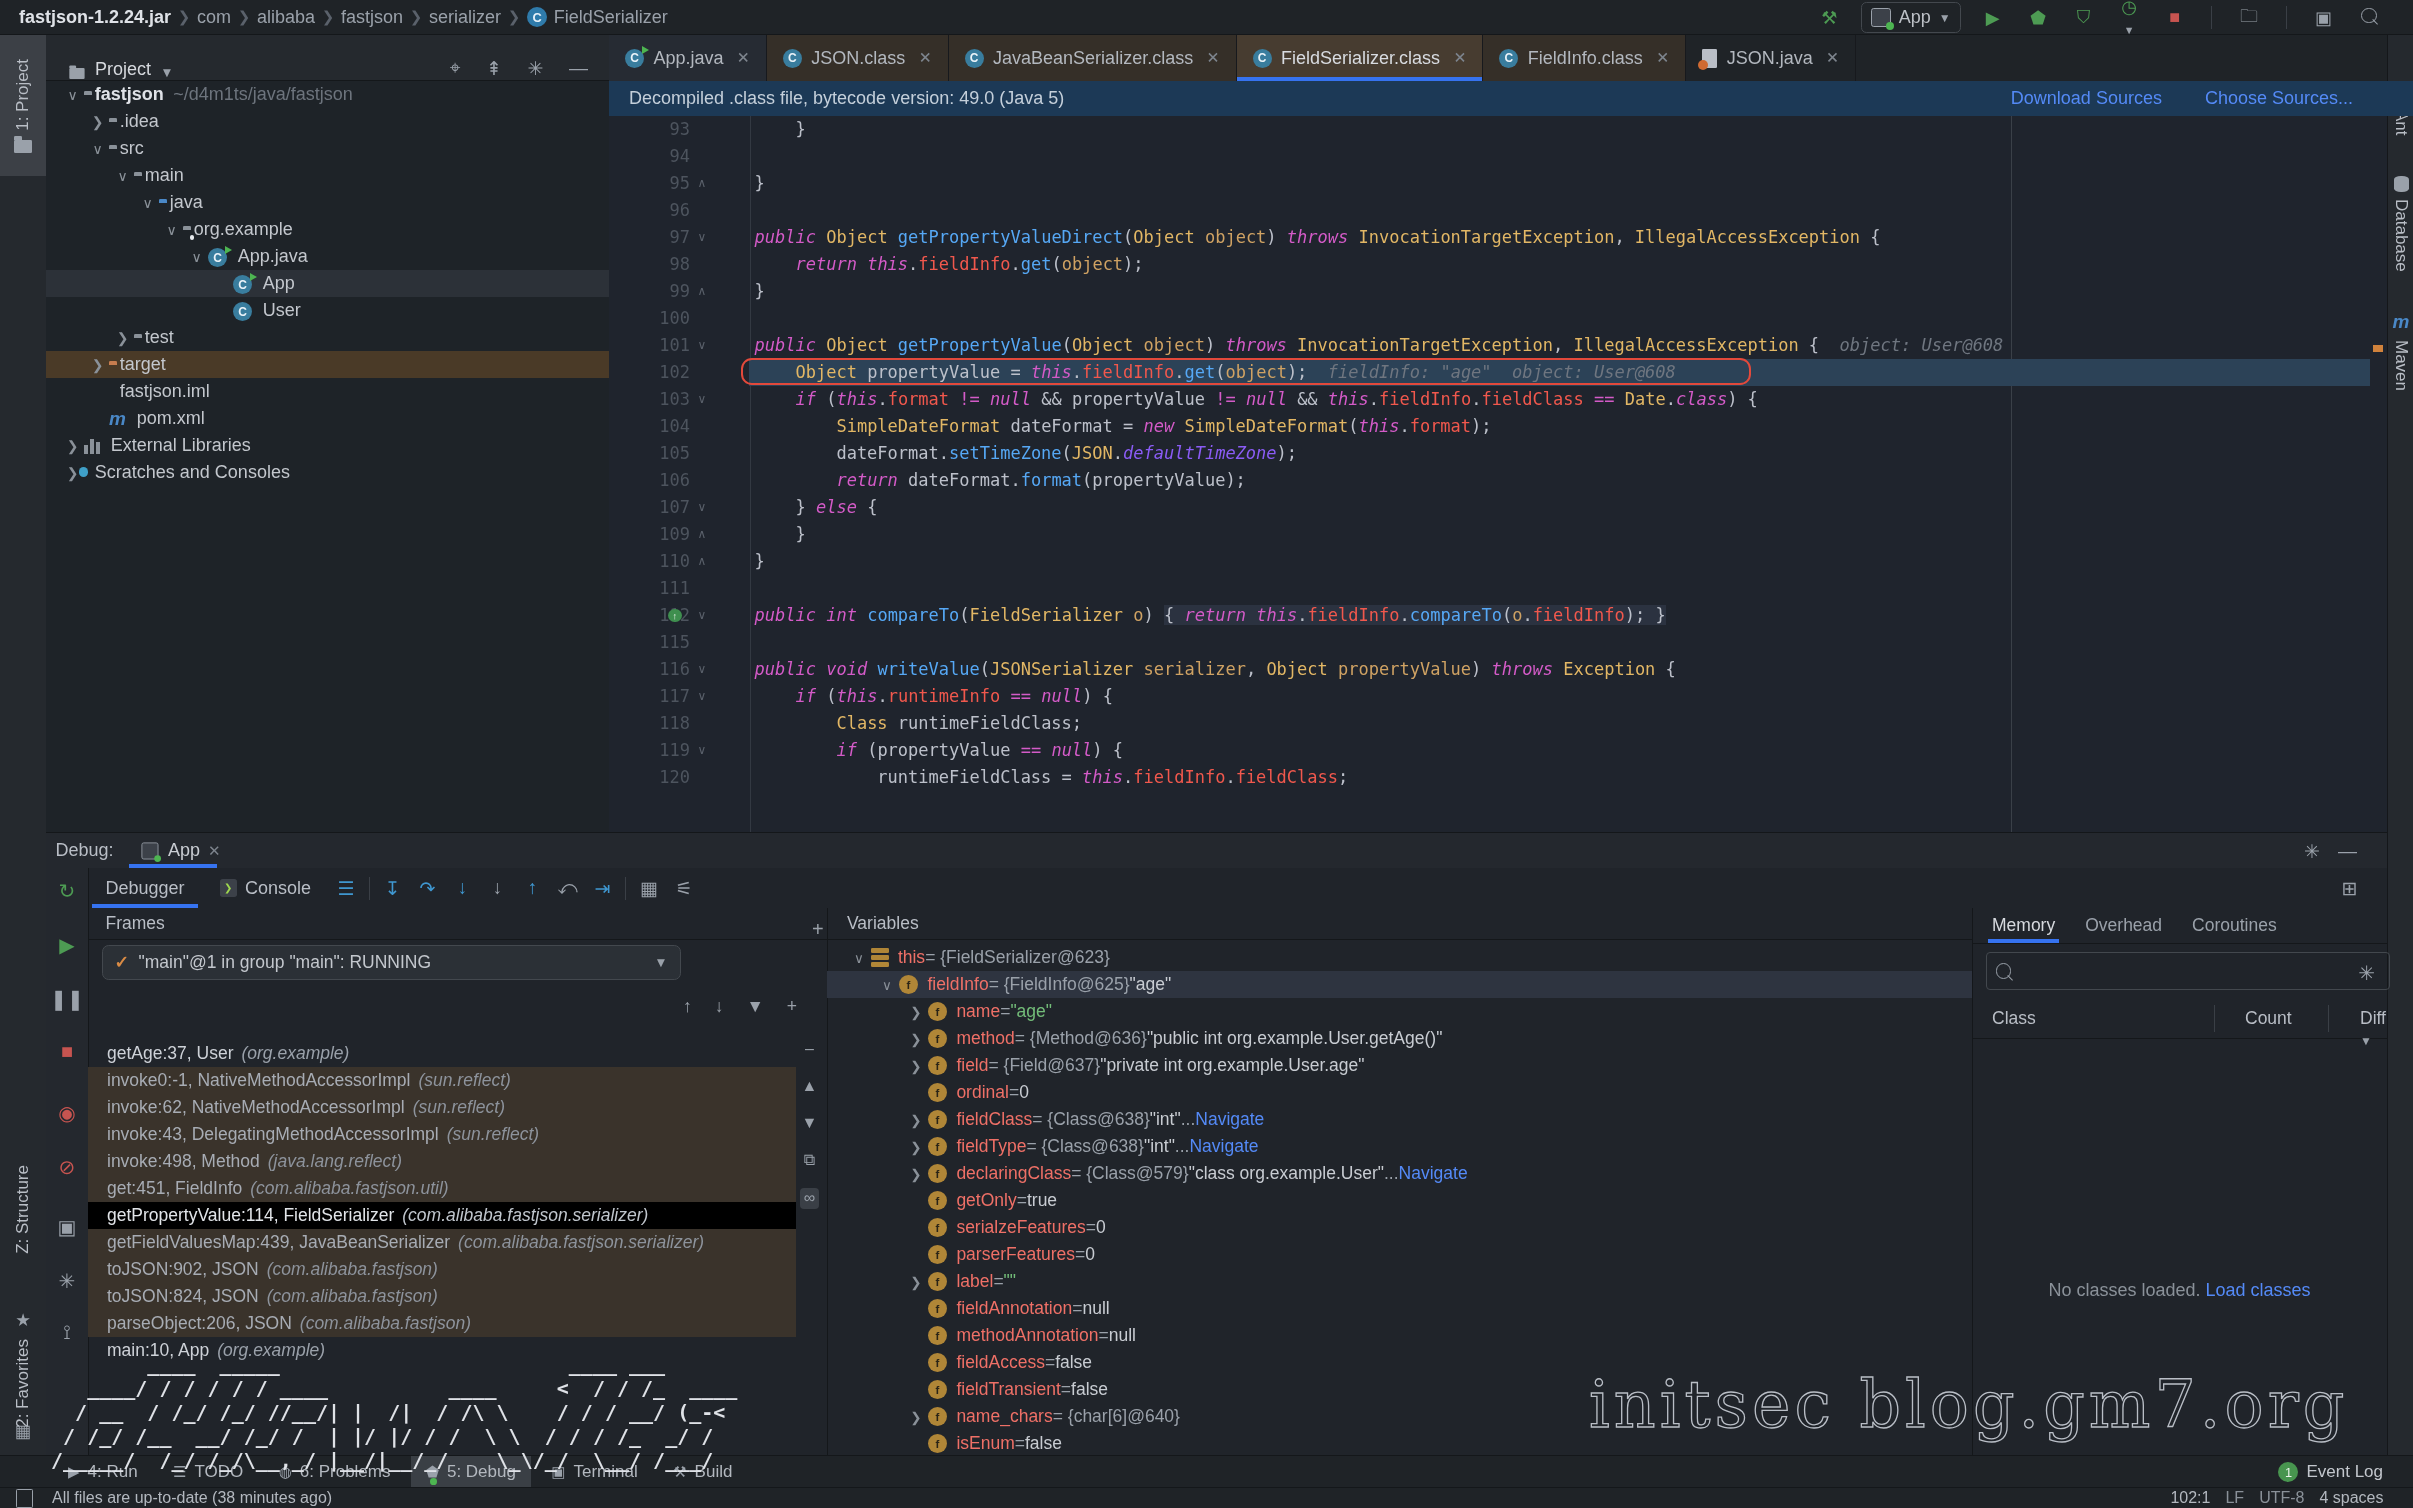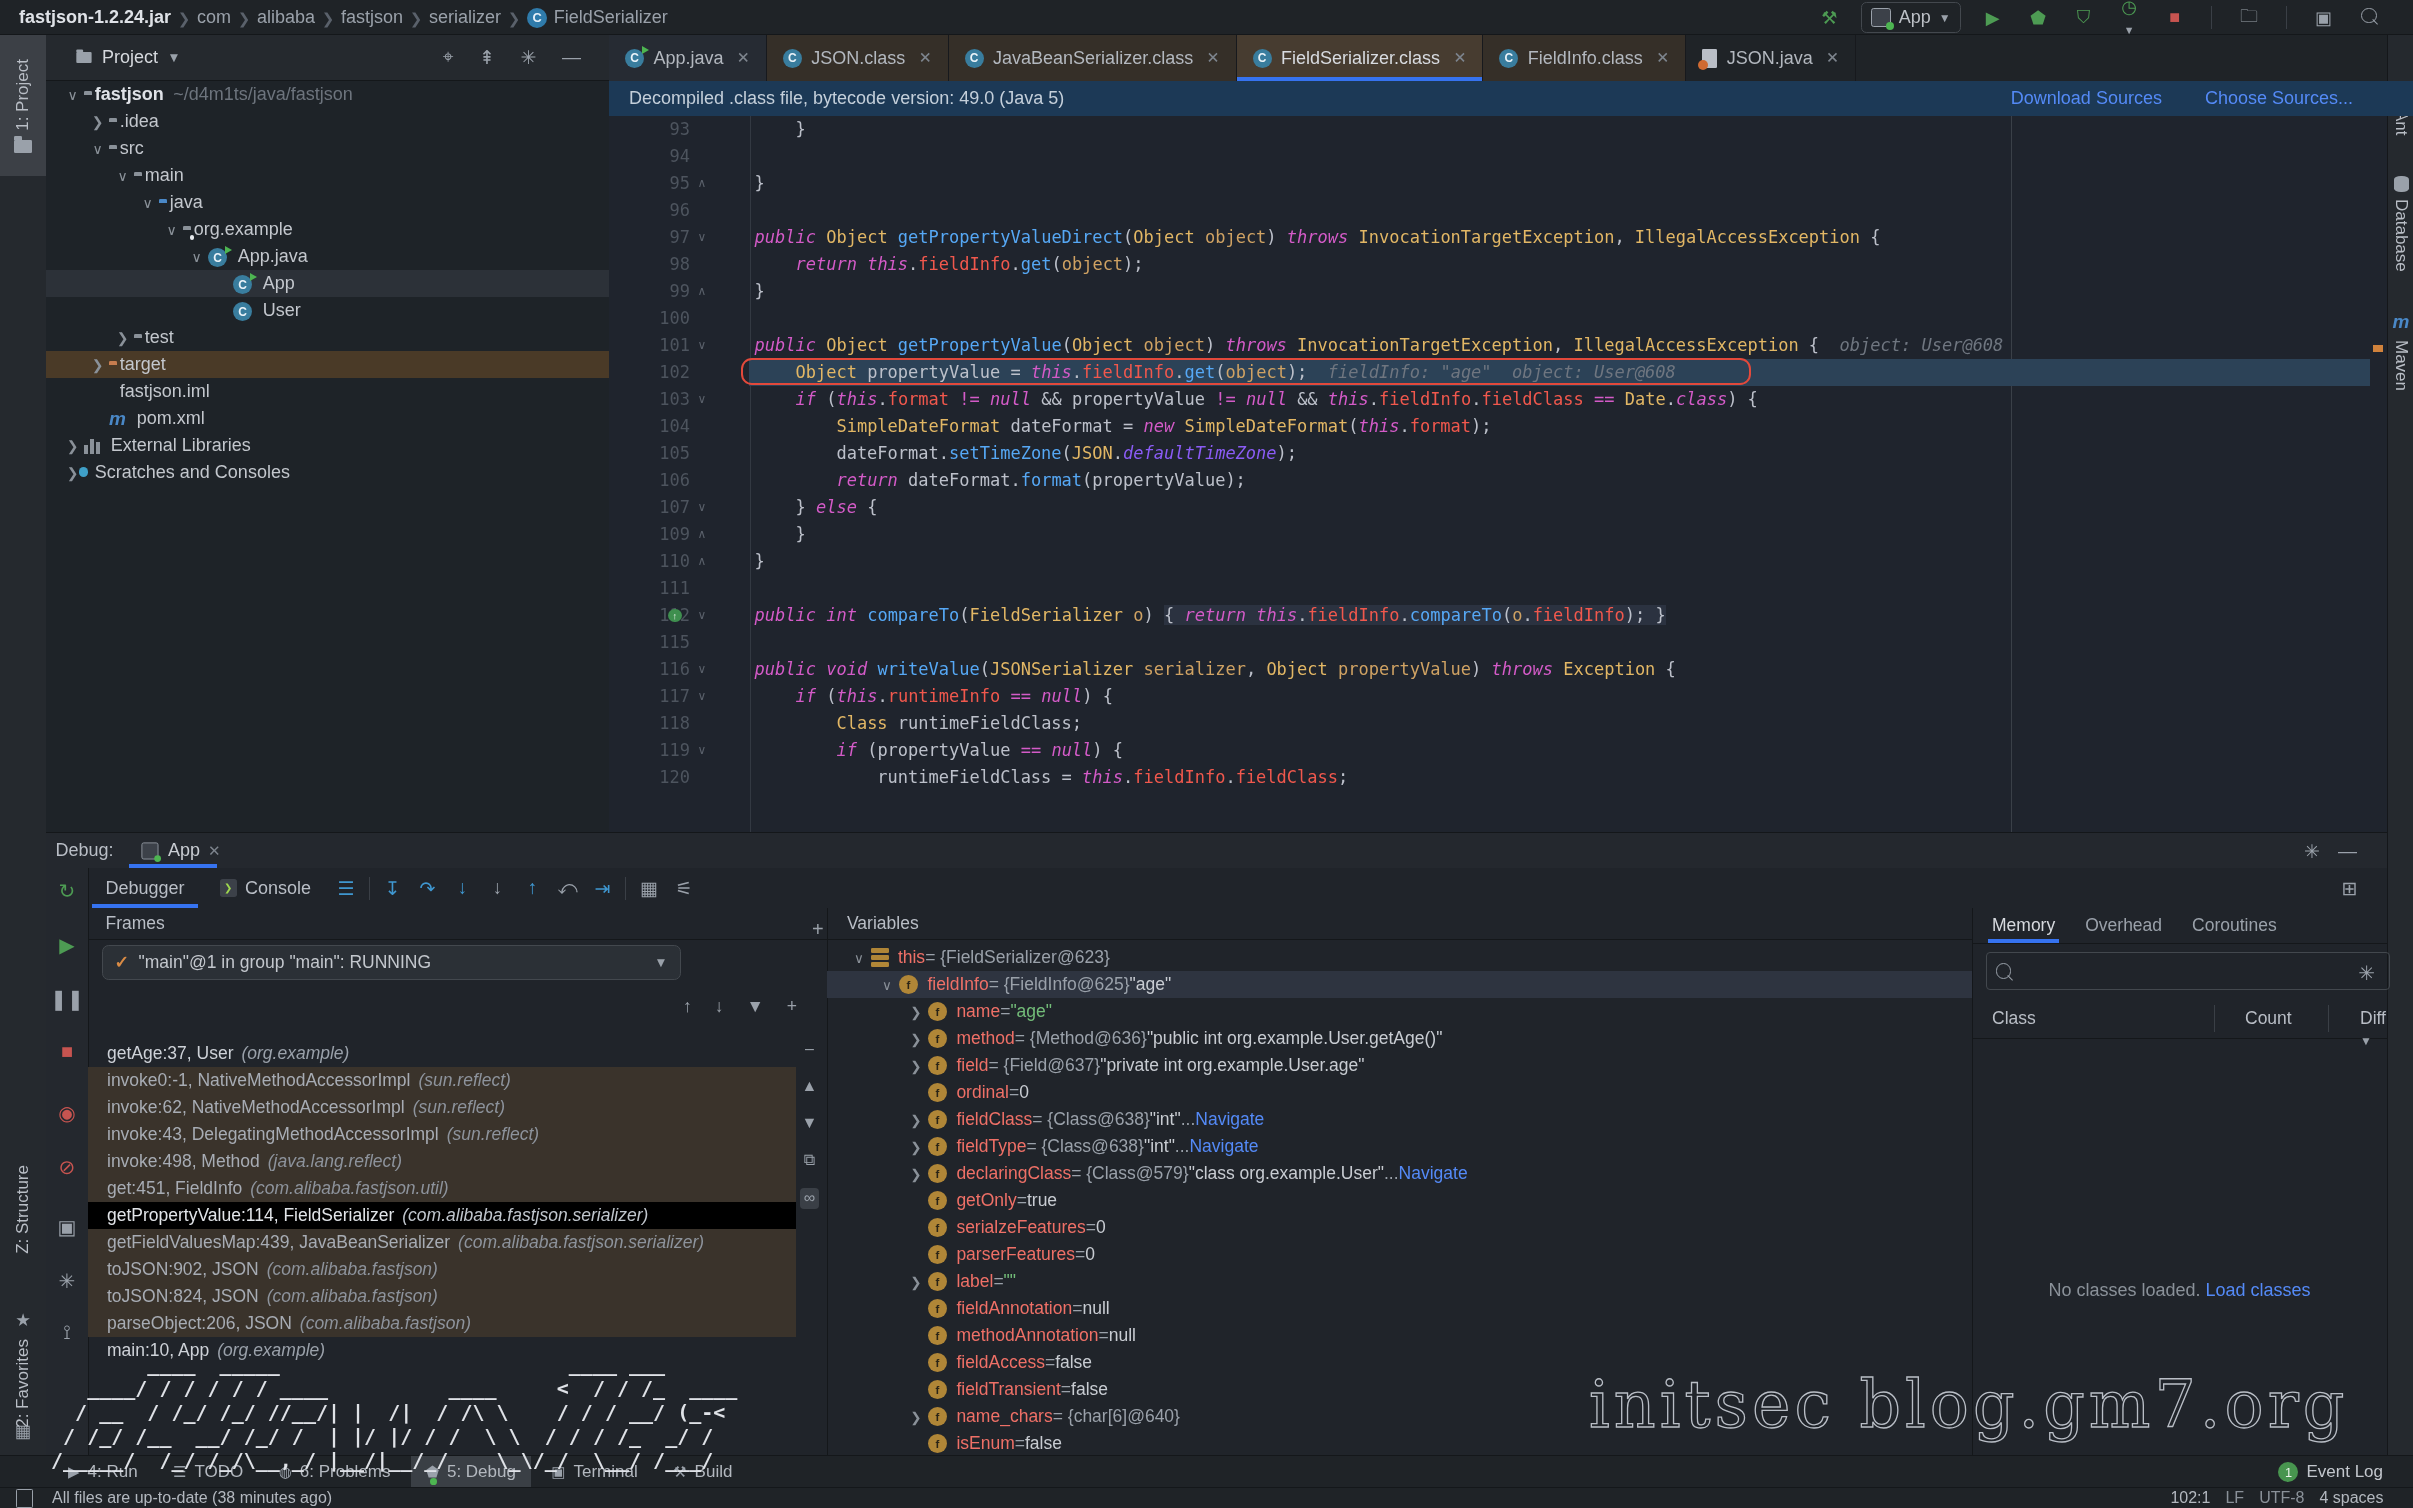--- a/index.html
+++ b/index.html
@@ -3,21 +3,21 @@
 <meta charset="utf-8">
 <style>
   html,body{margin:0;padding:0;background:#14171b;}
   #app{position:relative;width:2413px;height:1508px;background:#1f242b;overflow:hidden;
        font-family:"Liberation Sans",sans-serif;color:#bcc0c6;font-size:17.5px;-webkit-font-smoothing:antialiased;}
   .abs{position:absolute;}
   .dim{color:#8a9199;}
   .link{color:#548af7;cursor:pointer;}
   
   #titlebar{left:0;top:0;width:2413px;height:35px;background:#1f2327;border-bottom:0.7px solid #14171a;display:flex;align-items:center;padding-left:19px;box-sizing:border-box;}
-  #crumbs{display:flex;align-items:flex-end;gap:6.7px;font-size:18px;}
+  #crumbs{display:flex;align-items:center;gap:6.7px;font-size:18px;}
   #crumbs .jar{font-weight:bold;color:#dfe2e7;}
   #crumbs .sep{color:#5a616b;font-size:15px;}
   #crumbs .c{color:#9aa1aa;}
   .cicon{display:inline-flex;width:20px;height:20px;border-radius:50%;background:#2f7bab;color:#e8f2fa;font-size:12.8px;font-weight:bold;align-items:center;justify-content:center;}
   #runbar{position:absolute;right:30px;top:0;height:35px;display:flex;align-items:center;gap:17.5px;font-size:18px;}
   .tbi{width:28px;text-align:center;cursor:pointer;}
   .green{color:#4d9b53;}
   .red{color:#c75450;}
   .gray{color:#9aa1aa;}
   #runcfg{display:flex;align-items:center;gap:8px;border:0.7px solid #43484e;border-radius:5.4px;padding:2.7px 9.4px;height:24px;}
@@ -29,21 +29,21 @@
   .vlabel-d{writing-mode:vertical-rl;color:#b9bec6;font-size:17px;white-space:nowrap;}
   #proj-btn{left:0;top:35px;width:46px;height:141px;background:#3c4046;display:flex;flex-direction:column;align-items:center;justify-content:center;gap:9.4px;cursor:pointer;}
   .mini-folder{width:17.5px;height:12.8px;background:#9aa1aa;border-radius:1.3px;position:relative;}
   .mini-folder::before{content:'';position:absolute;top:-3.4px;left:0;width:8px;height:3.4px;background:#9aa1aa;border-radius:1.3px 1.3px 0 0;}
   .lb-item{position:absolute;left:0;width:46px;display:flex;flex-direction:column;align-items:center;gap:8px;cursor:pointer;}
   
   #rightbar{left:2387px;top:35px;width:26px;height:1452px;background:#25292e;border-left:0.7px solid #14171a;}
   .rb-item{position:absolute;left:0;width:26px;display:flex;flex-direction:column;align-items:center;gap:6.7px;color:#9aa1aa;cursor:pointer;}
   .db-icon{width:15px;height:16px;background:#9aa1aa;border-radius:6.7px/3.4px;}
   
-  #proj-header{left:46px;top:35px;width:564px;height:46px;background:#25292e;border-bottom:0.7px solid #14171a;display:flex;align-items:center;padding:0 29px;box-sizing:border-box;gap:9.4px;}
+  #proj-header{left:46px;top:35px;width:564px;height:46px;background:#25292e;border-bottom:0.7px solid #14171a;display:flex;align-items:flex-end;padding:0 22px;box-sizing:border-box;gap:9.4px;}
   #proj-header .ttl{color:#d6d9de;font-size:18px;}
   #proj-header .hicons{margin-left:auto;display:flex;gap:25.6px;color:#9aa1aa;font-size:19px;}
   #ptree{left:46px;top:81px;width:564px;height:752px;background:#1e2328;overflow:hidden;}
   .trow{position:relative;height:27px;display:flex;align-items:center;font-size:18px;color:#c3c7cd;cursor:pointer;white-space:nowrap;}
   .trow .chev{width:23px;color:#8a9199;font-size:14px;text-align:center;flex:none;}
   .trow .suffix{color:#6d747d;margin-left:9.4px;}
   .trow.bold .lab{font-weight:bold;color:#dfe2e7;}
   .trow.bg-open{background:#2c3138;}
   .trow.bg-sel{background:#4a3a27;}
   .ticon{flex:none;margin-right:10.8px;position:relative;}

